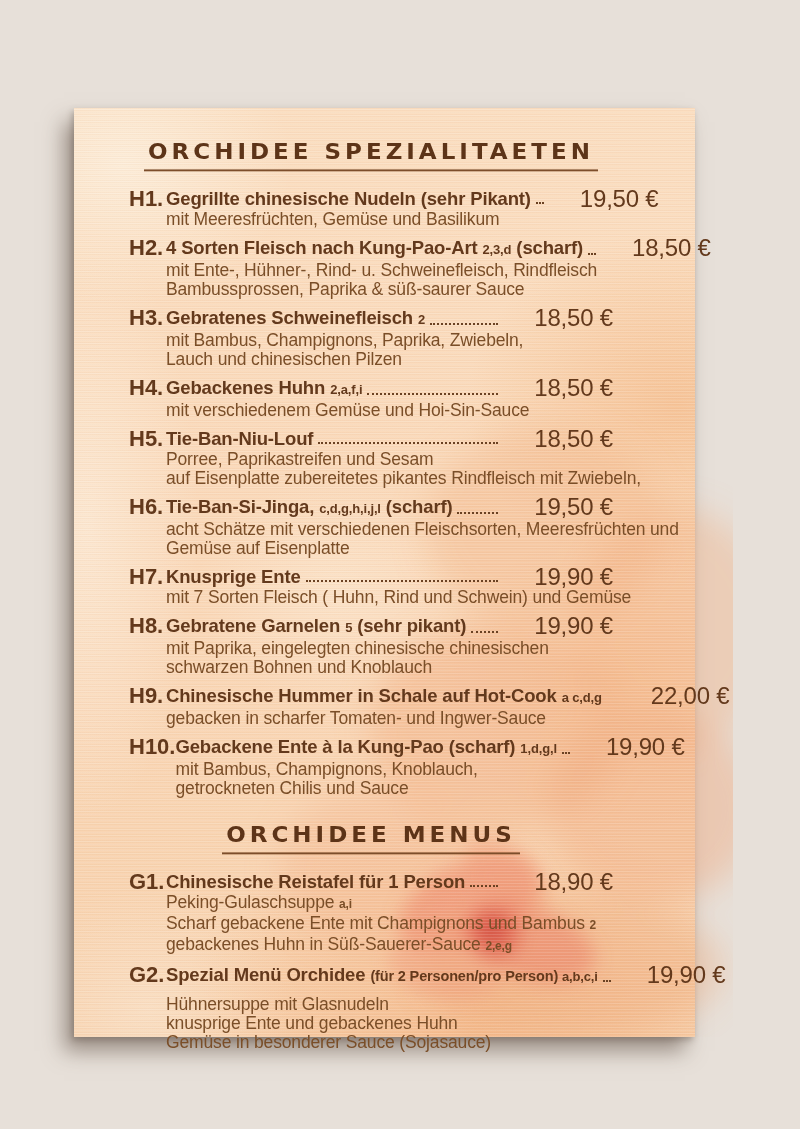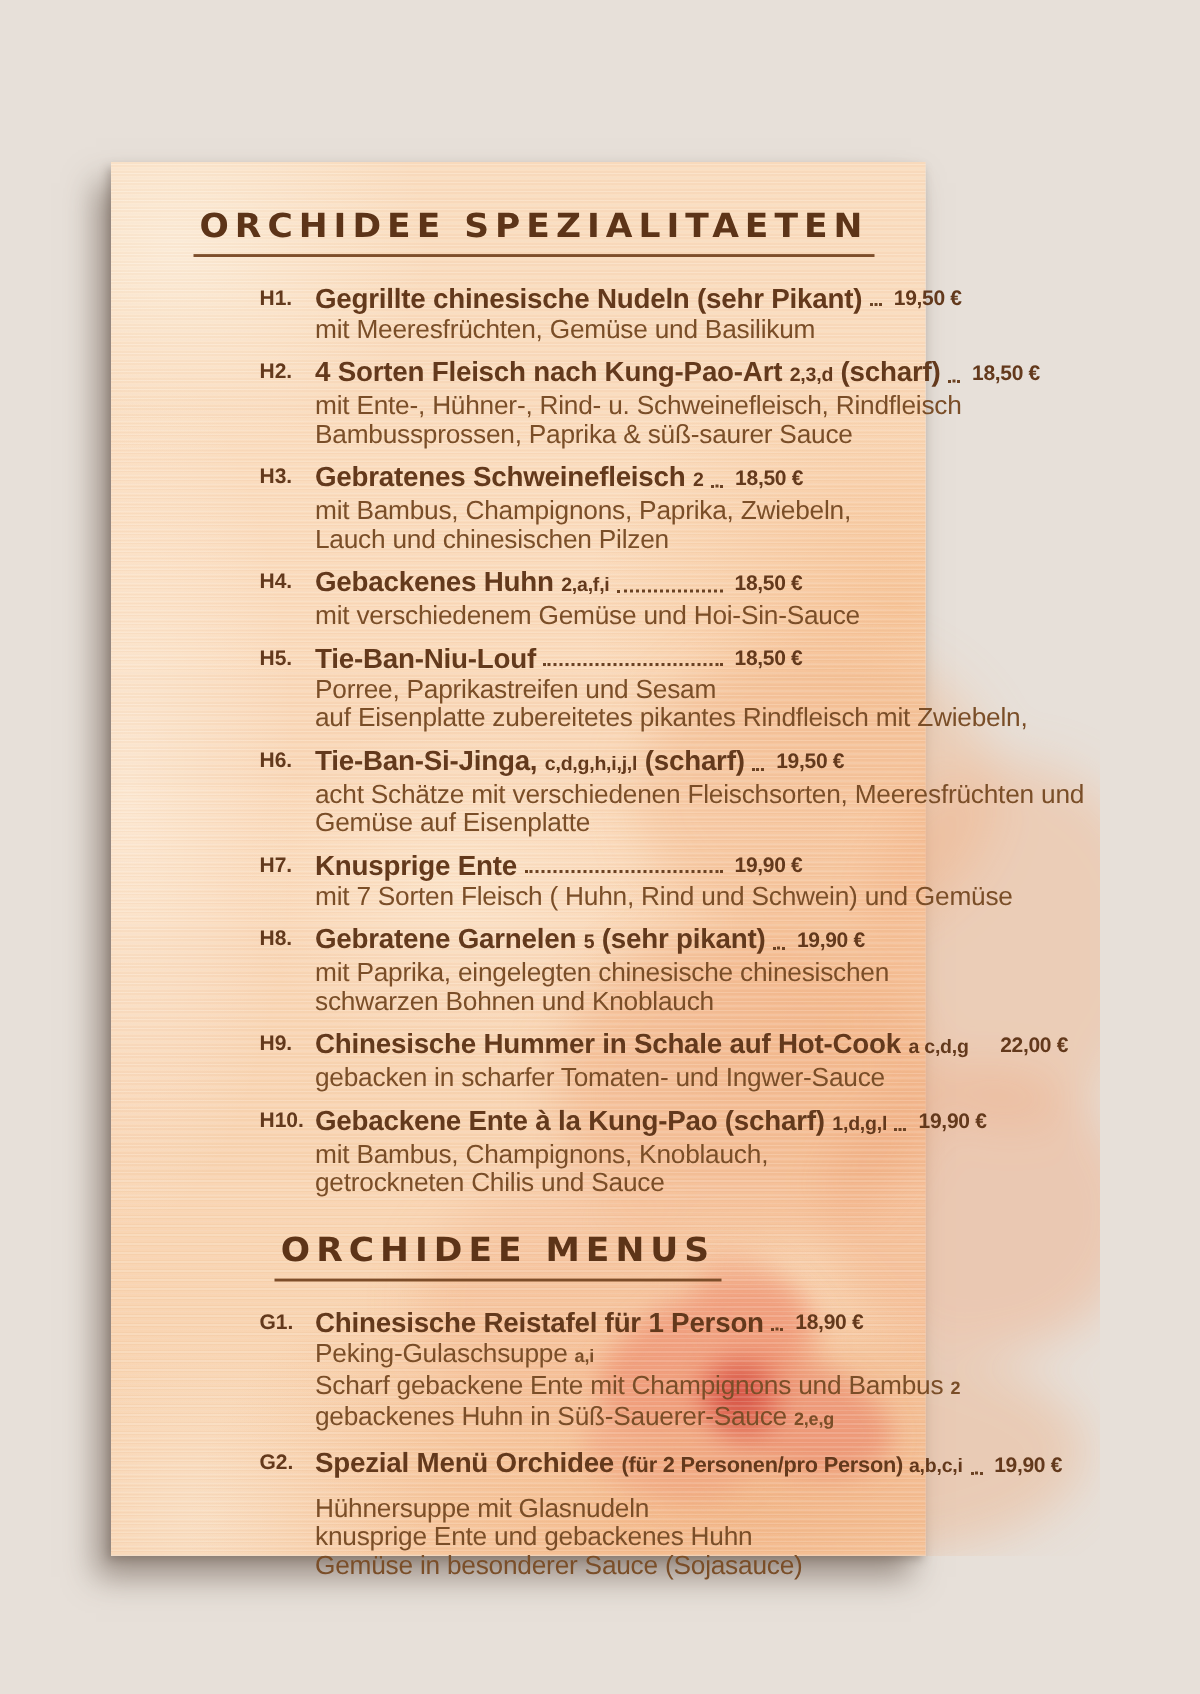--- a/index.html
+++ b/index.html
@@ -6,21 +6,21 @@
   html,body { width:800px; height:1129px; }
   body {
     background:#e7e0d9;
     font-family:"Liberation Sans", sans-serif;
     overflow:hidden;
     position:relative;
   }
   .card {
     position:absolute;
     left:74px; top:108px;
-    width:543px; height:929px;
+    width:621px; height:929px;
     background:
       radial-gradient(ellipse 240px 200px at 8% 6%,   rgba(253,240,222,.85), rgba(253,240,222,0) 70%),
       radial-gradient(ellipse 160px 420px at 2% 45%,  rgba(253,238,220,.7),  rgba(253,238,220,0) 70%),
       radial-gradient(ellipse 300px 250px at 97% 32%, rgba(243,178,124,.55), rgba(243,178,124,0) 70%),
       radial-gradient(ellipse 260px 220px at 88% 62%, rgba(244,183,133,.5),  rgba(244,183,133,0) 70%),
       radial-gradient(ellipse 420px 300px at 65% 99%, rgba(241,166,112,.5),  rgba(241,166,112,0) 72%),
       radial-gradient(ellipse 220px 180px at 12% 97%, rgba(250,226,200,.8),  rgba(250,226,200,0) 70%),
       radial-gradient(ellipse 200px 160px at 42% 52%, rgba(253,236,214,.55), rgba(253,236,214,0) 70%),
       linear-gradient(180deg, #fbdfc2 0%, #fad8b8 55%, #f8d2ae 100%);
     box-shadow:-10px 14px 20px rgba(92,76,66,.55), -2px 3px 6px rgba(92,76,66,.35);
@@ -46,43 +46,43 @@
     letter-spacing:4px;
     color:#5d3418;
     padding:0 4px 6px 4px;
     border-bottom:2px solid #7d4e2b;
     transform:scaleY(.96);
     white-space:nowrap;
   }
   .item { display:flex; margin-bottom:7px; }
   .code {
     min-width:37px; flex-shrink:0;
-    font-weight:700; font-size:14px; line-height:23px;
+    font-weight:700; font-size:22px; line-height:23px;
     color:#63391c;
-    margin-left:44px;
   }
   .body { flex:1 1 auto; min-width:0; }
-  .first { display:flex; align-items:center; line-height:23px; white-space:nowrap; }
+  .first { display:flex; align-items:flex-start; line-height:23px; white-space:nowrap; }
   .title { font-weight:700; font-size:18.5px; color:#63391c; letter-spacing:-.15px; }
   .p-sup { font-size:13px; font-weight:bold;margin-top:39px; }
   .p-bs  { font-size:14.5px; font-weight:700; }
   .leader {
     flex:1 1 10px; min-width:8px;
     border-bottom:2.5px dotted #6b4223;
     margin:0 8px 0 5px;
     align-self:flex-end;
     height:0;
     margin-bottom:6px;
   }
   .leader.noleader { border-bottom:none; }
   .price {
     flex-shrink:0;
-    font-weight:700; font-size:14px;
+    font-weight:400; font-size:24px;
     color:#63391c;
     letter-spacing:-.2px;
+    margin-left:28px;
   }
   .desc {
     font-size:17.5px; line-height:19px;
     color:#7a4e28;
     letter-spacing:-.15px;
     white-space:nowrap;
   }
   .desc .p-sup { font-size:12px; }
   .gap-top { margin-top:7px; }
 </style>

